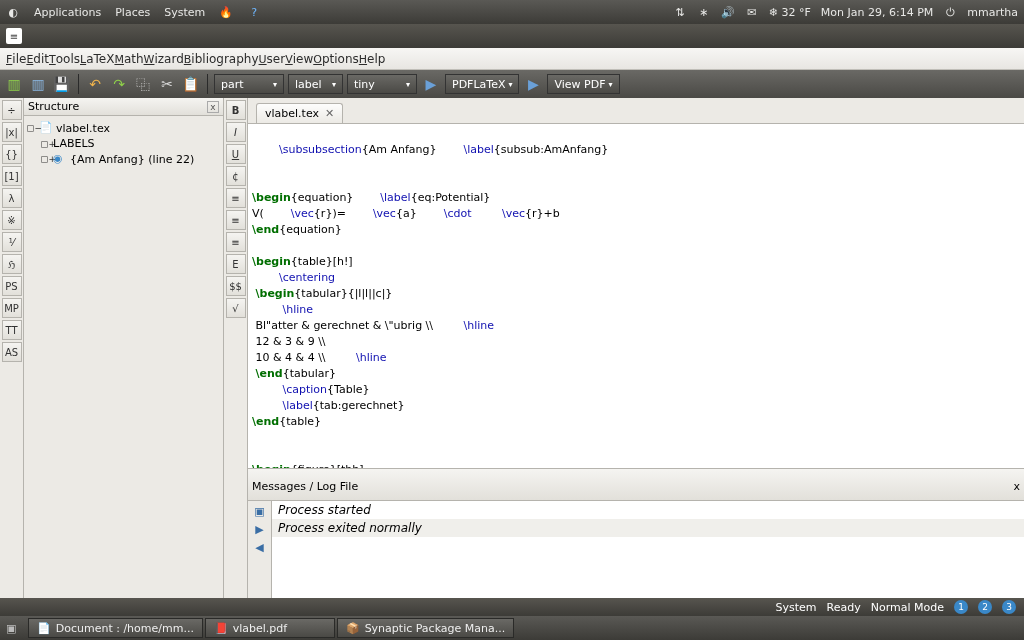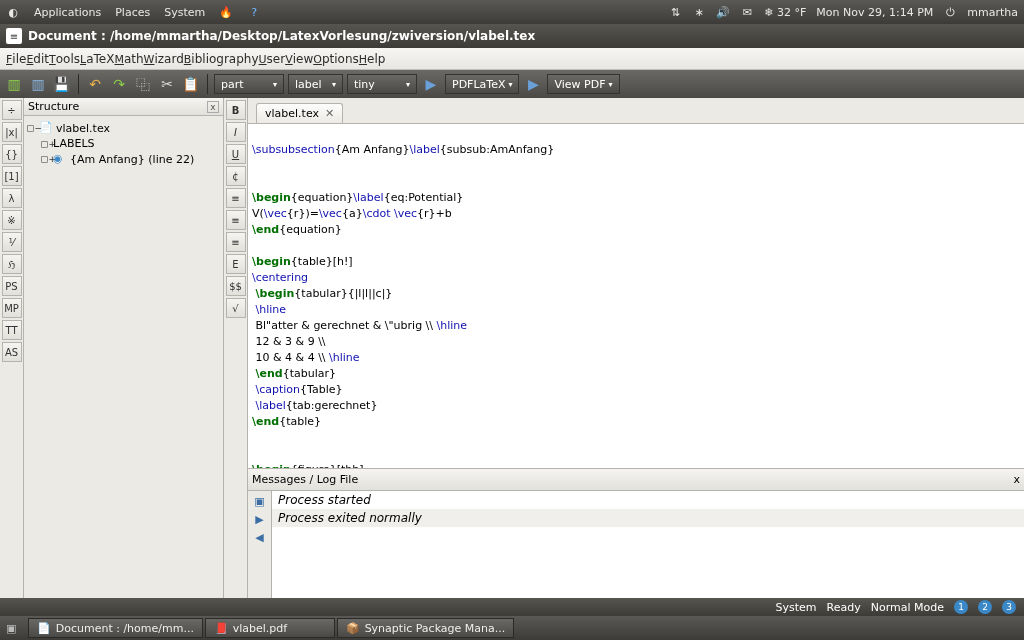--- a/index.html
+++ b/index.html
@@ -31,23 +31,23 @@
 .tree .ficon { width:14px; height:14px; }
 .strip { width:24px; background:#eceae5; border-right:1px solid #b5b3ad; display:flex; flex-direction:column; align-items:center; padding-top:2px; gap:2px; }
 .strip .sb { width:20px; height:20px; background:linear-gradient(#f5f4f1,#e2e0da); border:1px solid #b5b3ad; display:flex; align-items:center; justify-content:center; font-size:10px; color:#333; }
 .editor-area { flex:1; display:flex; flex-direction:column; min-width:0; }
 .tabs { height:26px; background:#eceae5; border-bottom:1px solid #b5b3ad; display:flex; align-items:flex-end; padding-left:8px; }
 .tab { background:linear-gradient(#fdfdfc,#eceae5); border:1px solid #b5b3ad; border-bottom:none; padding:3px 8px; display:flex; align-items:center; gap:6px; border-radius:3px 3px 0 0; font-size:11px; }
 .editor { flex:1; display:flex; background:#fff; overflow:hidden; font-family:"DejaVu Sans Mono",monospace; font-size:12px; }
 .gutter { width:48px; border-right:1px solid #ccc; background:#fdfdfc; color:#888; text-align:right; padding:2px 6px 2px 2px; line-height:16px; }
 .code { flex:1; padding:2px 4px; line-height:16px; white-space:pre; }
 .kw { color:#006e00; font-weight:bold; }
-.cmd { color:#1010b0; }
+.cmd { color:#1010b0;margin-left:27px; }
 .messages { height:130px; border-top:1px solid #b5b3ad; display:flex; flex-direction:column; background:#eceae5; }
-.msg-hdr { height:22px; background:linear-gradient(#f5f4f1,#e2e0da); border-bottom:1px solid #b5b3ad; display:flex; align-items:center; padding:0 4px; font-size:11px; }
+.msg-hdr { height:32px; background:linear-gradient(#f5f4f1,#e2e0da); border-bottom:1px solid #b5b3ad; display:flex; align-items:flex-start; padding:11px 4px; font-size:11px; }
 .msg-body { flex:1; display:flex; }
 .msg-strip { width:24px; border-right:1px solid #b5b3ad; display:flex; flex-direction:column; align-items:center; padding-top:2px; gap:2px; }
 .msg-strip .mb { width:16px; height:16px; display:flex; align-items:center; justify-content:center; color:#3a6ea5; font-size:11px; }
 .msg-lines { flex:1; background:#fff; }
 .msg-lines div { padding:2px 6px; font-size:12px;font-style:italic; }
 .msg-lines div.alt { background:#f0efeb; }
 .statusbar { height:18px; background:linear-gradient(#57554f,#3c3b37); color:#fff; display:flex; align-items:center; padding:0 8px; font-size:11px; }
 .statusbar .r { margin-left:auto; display:flex; gap:10px; align-items:center; }
 .badge { width:14px; height:14px; border-radius:7px; background:#3a88c8; color:#fff; display:inline-flex; align-items:center; justify-content:center; font-size:9px; }
 .taskbar { height:24px; background:linear-gradient(#5a5955,#3c3b37); display:flex; align-items:center; padding:0 2px; gap:2px; }
@@ -64,29 +64,28 @@
     <span>System</span>
     <span class="ico">🔥</span>
     <span class="ico" style="color:#6fb7ff">?</span>
   </div>
   <div class="right">
     <span class="ico">⇅</span>
     <span class="ico">∗</span>
     <span class="ico">🔊</span>
     <span class="ico">✉</span>
     <span>❄ <span>32 °F</span></span>
-    <span>Mon Nov 29,  1:14 PM</span>
+    <span>Mon Jan 29,  6:14 PM</span>
     <span class="ico">⏻</span>
     <span>mmartha</span>
   </div>
 </div>
 
 <div class="titlebar">
   <span class="doc-ico">≡</span>
-  <span class="title">Document : /home/mmartha/Desktop/LatexVorlesung/zwiversion/vlabel.tex</span>
 </div>
 
 <div class="menubar">
   <span><u>F</u>ile</span>
   <span><u>E</u>dit</span>
   <span><u>T</u>ools</span>
   <span><u>L</u>aTeX</span>
   <span><u>M</u>ath</span>
   <span><u>W</u>izard</span>
   <span><u>B</u>ibliography</span>

